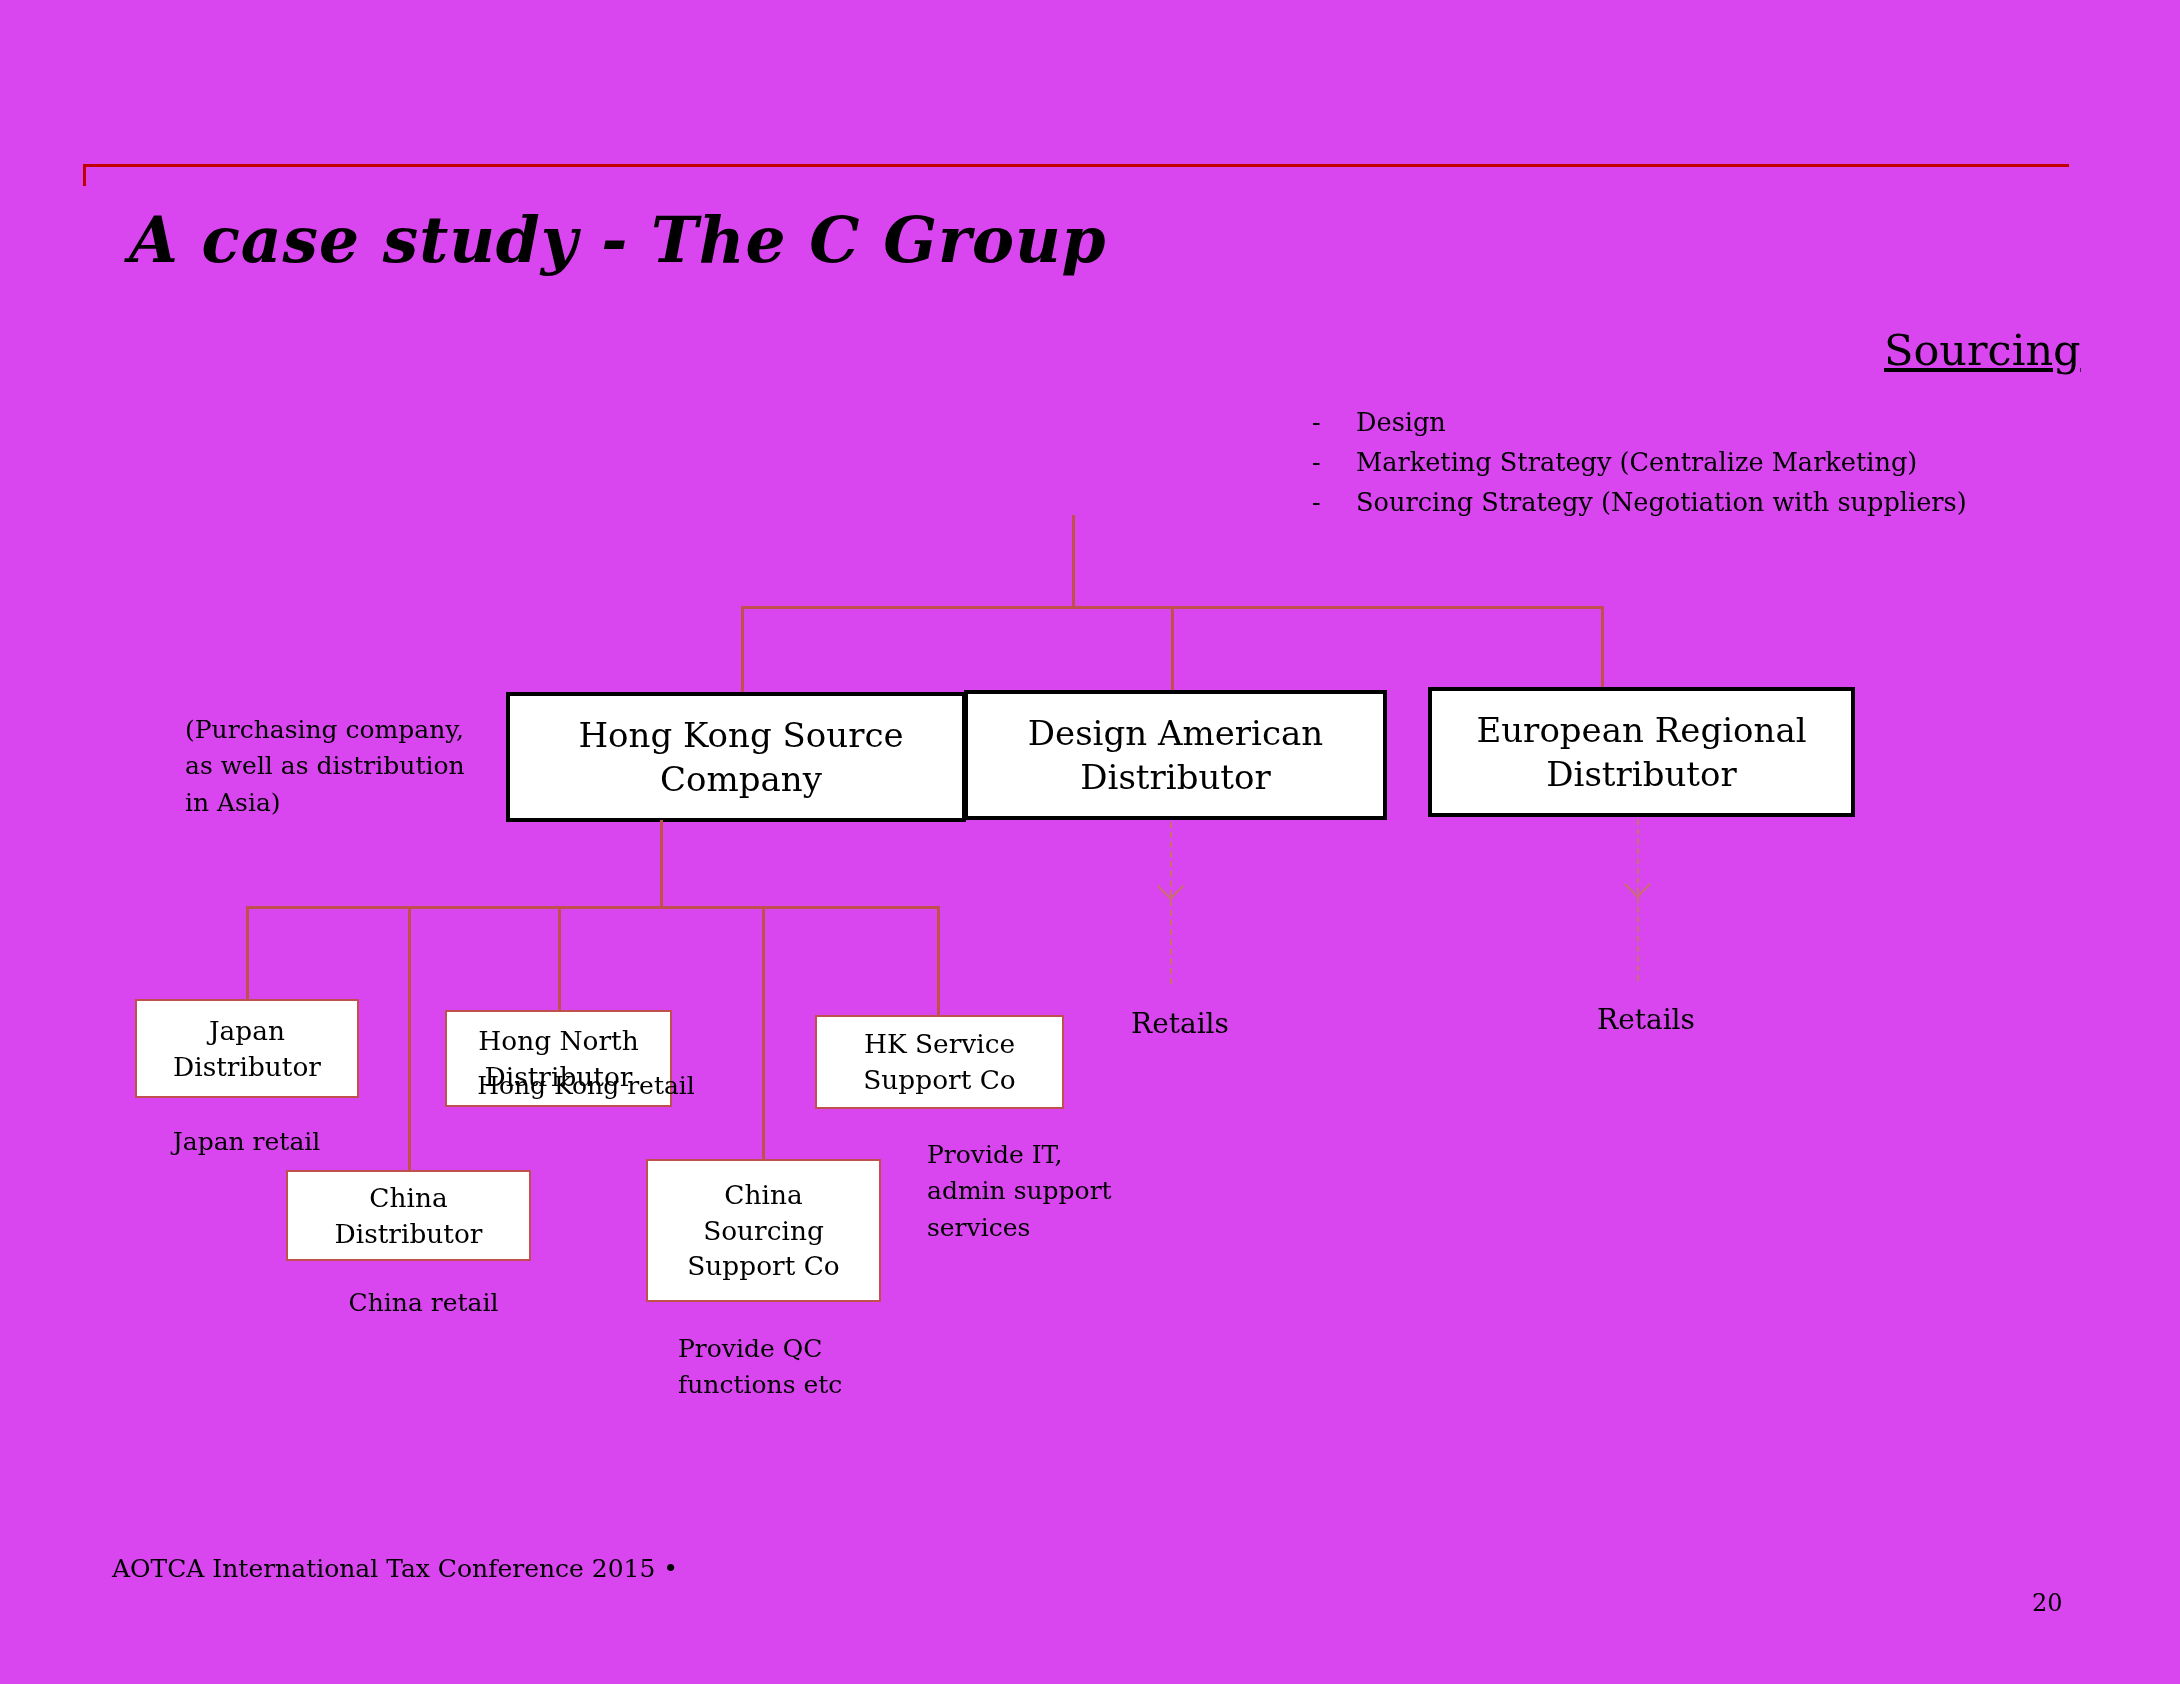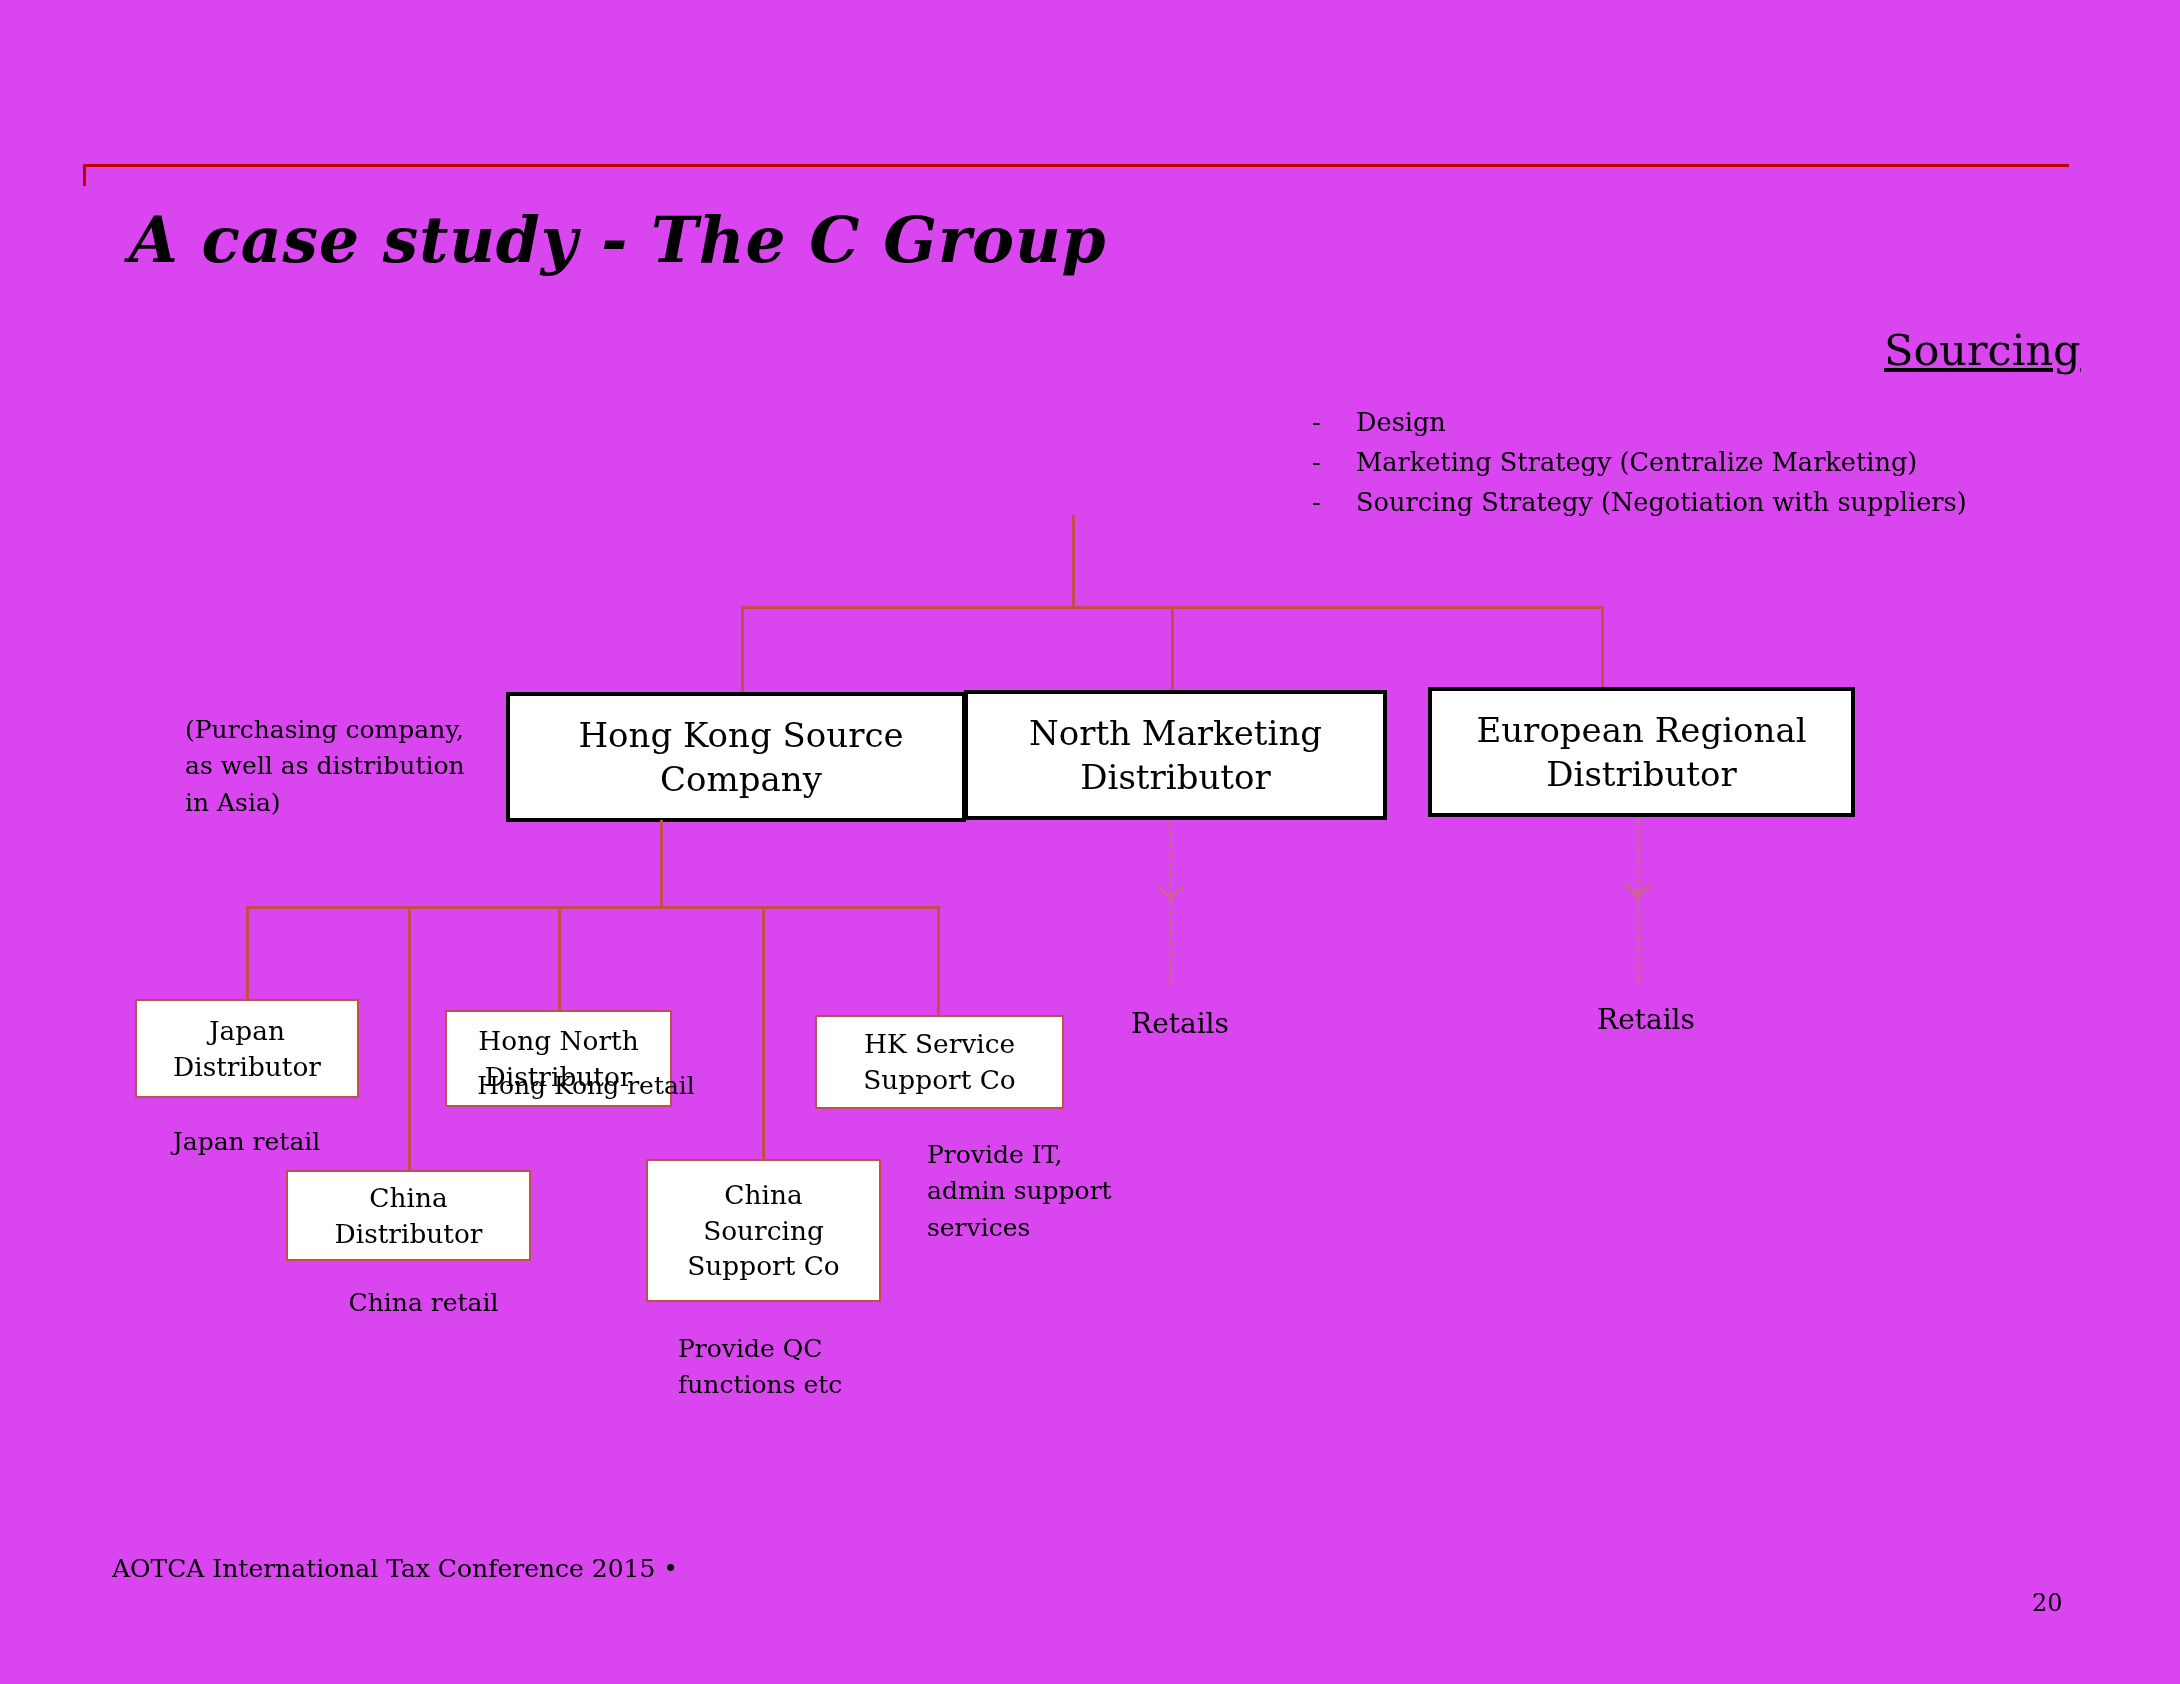--- a/index.html
+++ b/index.html
@@ -76,21 +76,21 @@
   <div class="vline" style="left:741px; top:606px; width:2.6px; height:87px;"></div>
   <div class="vline" style="left:1171px; top:606px; width:2.6px; height:85px;"></div>
   <div class="vline" style="left:1601px; top:606px; width:2.6px; height:83px;"></div>
 
   <div class="note" style="left:160px; top:712px; width:332px;margin-left:25px;">(Purchasing company,
 as well as distribution
 in Asia)</div>
 
   <div class="box black-box" style="left:506px; top:692px; width:460px; height:130px;padding-left:10px;">Hong Kong Source
 Company</div>
-  <div class="box black-box" style="left:964px; top:690px; width:423px; height:130px;">North Marketing
+  <div class="box black-box" style="left:964px; top:690px; width:423px; height:130px;">Design American
 Distributor</div>
   <div class="box black-box" style="left:1428px; top:687px; width:427px; height:130px;">European Regional
 Distributor</div>
 
   <div class="dash-line" style="left:1170px; top:822px; height:162px;"></div>
   <div class="chev" style="left:1161px; top:877px;"></div>
   <div class="retails" style="left:1095px; top:1007px; width:170px;">Retails</div>
 
   <div class="dash-line" style="left:1637px; top:819px; height:162px;"></div>
   <div class="chev" style="left:1628px; top:875px;"></div>

